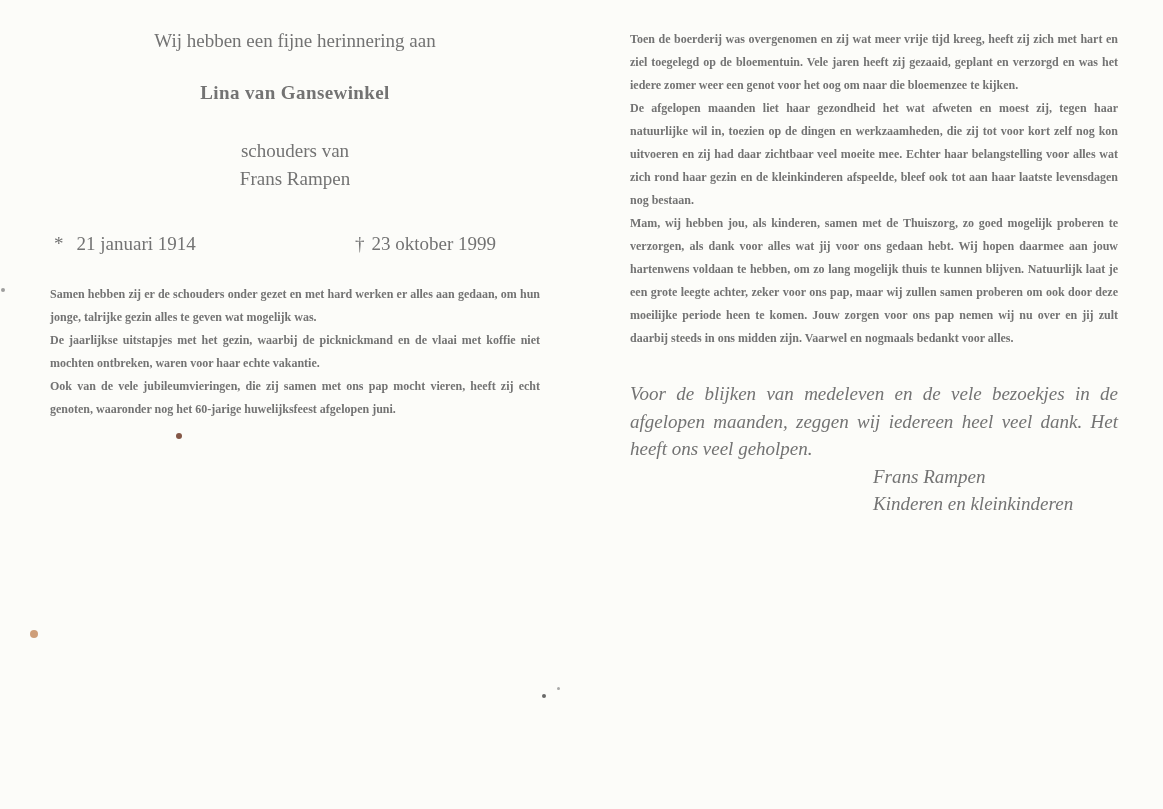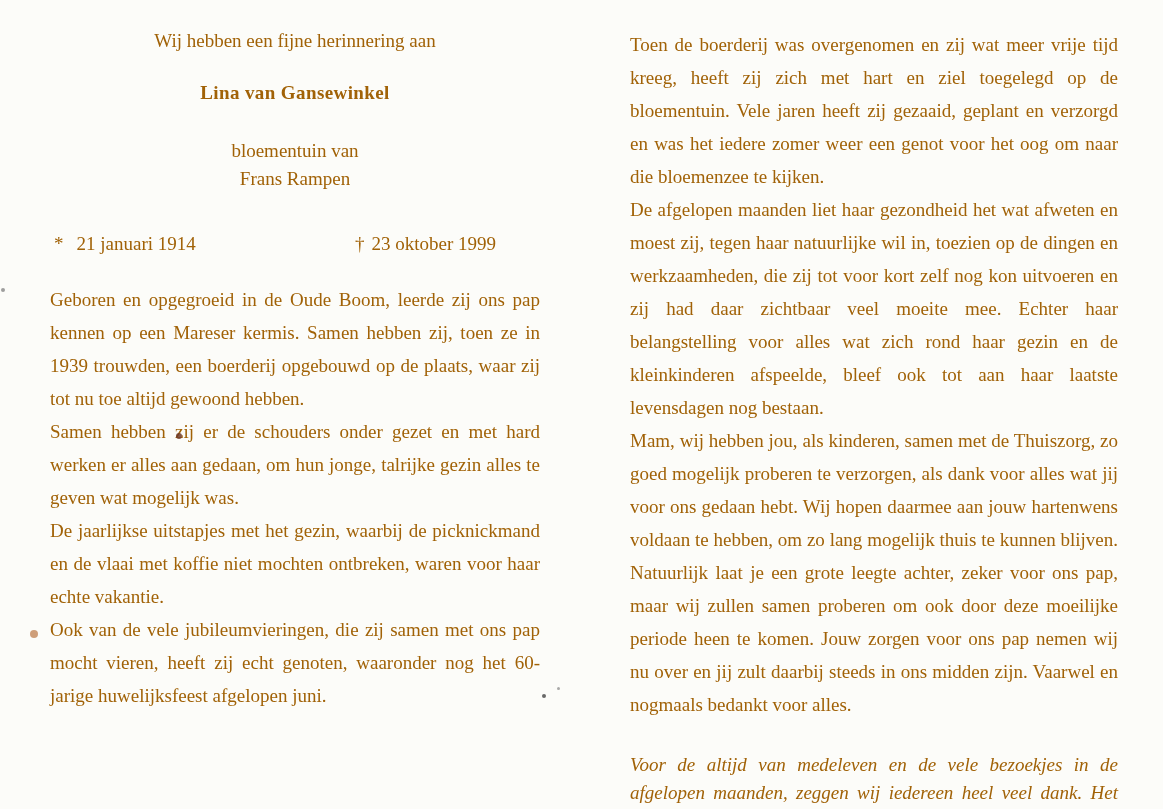--- a/index.html
+++ b/index.html
@@ -2,39 +2,39 @@
 <html><head>
 <meta charset="utf-8">
 <style>
   html,body { margin:0; padding:0; }
   .page {
     position:relative;
     width:1163px; height:809px;
     background:#fcfcf9;
     overflow:hidden;
     font-family:"Liberation Serif", serif;
-    color:#a16207;
+    color:#737373;
   }
   .col { position:absolute; top:22px; }
   .col-left  { left:50px;  width:490px; }
   .col-right { left:630px; width:488px; }
 
   .intro    { margin-top:8px;  text-align:center; font-size:19px; line-height:22px; }
   .name     { margin:26px 0 0; text-align:center; font-size:19px; line-height:30px;
               font-weight:bold; letter-spacing:0.4px; }
   .relation { margin-top:30px; text-align:center; font-size:19px; line-height:25px; }
   .spouse   { margin-top:3px;  text-align:center; font-size:19px; line-height:25px; }
 
   .dates { position:relative; margin-top:40px; height:25px; font-size:19px; line-height:25px; }
   .date-left  { position:absolute; left:4px; }
   .date-right { position:absolute; left:305px; }
   .sym-birth { margin-right:13px; }
   .sym-death { margin-right:7px; }
 
-  .body { font-size:19px; line-height:33px; text-align:justify; hyphens:none; }
+  .body { font-size:12px; line-height:23px; text-align:justify; hyphens:none;font-weight:bold; }
   .body-left  { margin-top:27px; }
   .body-right { margin-top:6px; }
   .para { margin:0; padding:0; }
 
   .ack {
     margin-top:30px;
     font-size:19px; line-height:27.5px;
     font-style:italic; text-align:justify;
   }
   .signatures { padding-left:243px; font-size:19px; line-height:27.5px; font-style:italic; }
@@ -43,48 +43,47 @@
   .speck { position:absolute; border-radius:50%; opacity:0.85; }
 </style>
 </head>
 <body>
 
 <div class="page">
 
   <div class="col col-left">
     <div class="intro">Wij hebben een fijne herinnering aan</div>
     <div class="name">Lina van Gansewinkel</div>
-    <div class="relation">bloementuin van</div>
+    <div class="relation">schouders van</div>
     <div class="spouse">Frans Rampen</div>
 
     <div class="dates">
       <span class="date-left">
         <span class="sym-birth">*</span><span>21 januari 1914</span>
       </span>
       <span class="date-right">
         <span class="sym-death">†</span><span>23 oktober 1999</span>
       </span>
     </div>
 
     <div class="body body-left">
-        <p class="para">Geboren en opgegroeid in de Oude Boom, leerde zij ons pap kennen op een Mareser kermis. Samen hebben zij, toen ze in 1939 trouwden, een boerderij opgebouwd op de plaats, waar zij tot nu toe altijd gewoond hebben.</p>
         <p class="para">Samen hebben zij er de schouders onder gezet en met hard werken er alles aan gedaan, om hun jonge, talrijke gezin alles te geven wat mogelijk was.</p>
         <p class="para">De jaarlijkse uitstapjes met het gezin, waarbij de picknickmand en de vlaai met koffie niet mochten ontbreken, waren voor haar echte vakantie.</p>
         <p class="para">Ook van de vele jubileumvieringen, die zij samen met ons pap mocht vieren, heeft zij echt genoten, waaronder nog het 60-jarige huwelijksfeest afgelopen juni.</p>
       </div>
   </div>
 
   <div class="col col-right">
     <div class="body body-right">
         <p class="para">Toen de boerderij was overgenomen en zij wat meer vrije tijd kreeg, heeft zij zich met hart en ziel toegelegd op de bloementuin. Vele jaren heeft zij gezaaid, geplant en verzorgd en was het iedere zomer weer een genot voor het oog om naar die bloemenzee te kijken.</p>
         <p class="para">De afgelopen maanden liet haar gezondheid het wat afweten en moest zij, tegen haar natuurlijke wil in, toezien op de dingen en werkzaamheden, die zij tot voor kort zelf nog kon uitvoeren en zij had daar zichtbaar veel moeite mee. Echter haar belangstelling voor alles wat zich rond haar gezin en de kleinkinderen afspeelde, bleef ook tot aan haar laatste levensdagen nog bestaan.</p>
         <p class="para">Mam, wij hebben jou, als kinderen, samen met de Thuiszorg, zo goed mogelijk proberen te verzorgen, als dank voor alles wat jij voor ons gedaan hebt. Wij hopen daarmee aan jouw hartenwens voldaan te hebben, om zo lang mogelijk thuis te kunnen blijven. Natuurlijk laat je een grote leegte achter, zeker voor ons pap, maar wij zullen samen proberen om ook door deze moeilijke periode heen te komen. Jouw zorgen voor ons pap nemen wij nu over en jij zult daarbij steeds in ons midden zijn. Vaarwel en nogmaals bedankt voor alles.</p>
       </div>
 
-    <div class="ack">Voor de altijd van medeleven en de vele bezoekjes in de afgelopen maanden, zeggen wij iedereen heel veel dank. Het heeft ons veel geholpen.</div>
+    <div class="ack">Voor de blijken van medeleven en de vele bezoekjes in de afgelopen maanden, zeggen wij iedereen heel veel dank. Het heeft ons veel geholpen.</div>
 
     <div class="signatures">
       <p class="sig-line">Frans Rampen</p>
       <p class="sig-line">Kinderen en kleinkinderen</p>
     </div>
   </div>
 
   <div>
       <span class="speck" style="left: 30px; top: 630px; width: 8px; height: 8px; background: rgb(198, 141, 99);"></span>
       <span class="speck" style="left: 176px; top: 433px; width: 6px; height: 6px; background: rgb(110, 58, 40);"></span>

